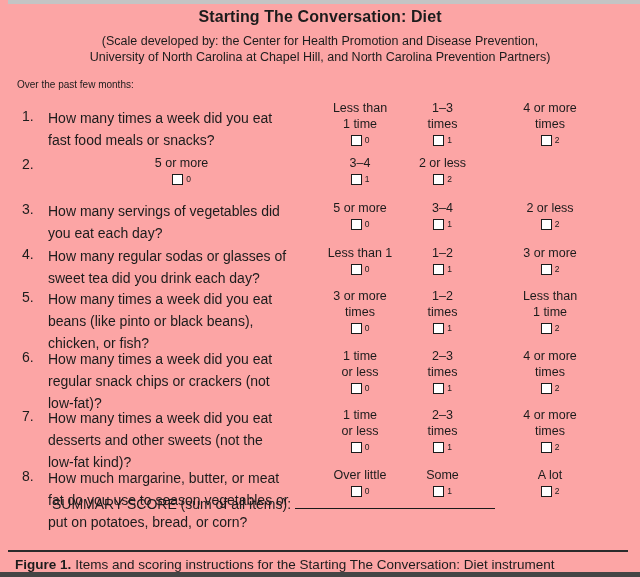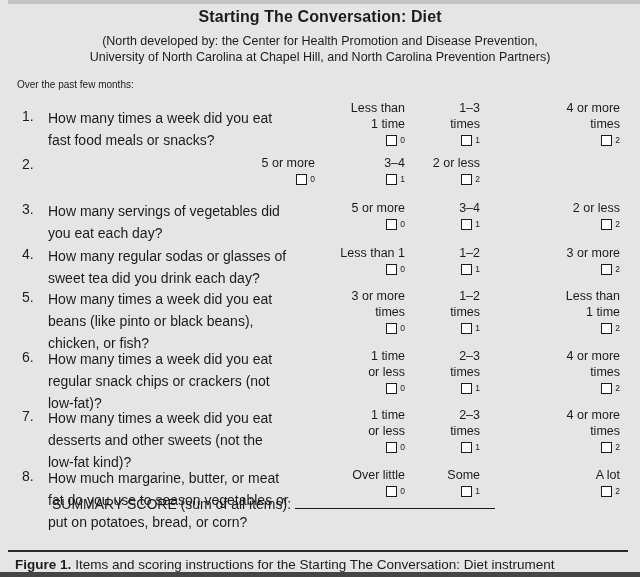--- a/index.html
+++ b/index.html
@@ -1,21 +1,21 @@
 <!DOCTYPE html>
 <html><head>
 <meta charset="utf-8">
 <style>
   * { margin: 0; padding: 0; box-sizing: border-box; }
   html, body { background: #ffffff; }
   .page {
     position: relative;
     width: 640px;
     height: 577px;
-    background: #e5e5e5;
+    background: #fca5a5;
     font-family: "Liberation Sans", "DejaVu Sans", sans-serif;
     color: #1c1c1c;
     overflow: hidden;
   }
   .top-bar {
     position: absolute; top: 0; left: 8px; right: 0;
     height: 4px; background: #c4c4c4;
   }
   .form-title {
     position: absolute; top: 8px; left: 0; width: 100%;
@@ -44,21 +44,21 @@
   .q-r5 { top: 288px; }
   .q-r6 { top: 348px; }
   .q-r7 { top: 407px; }
   .q-r8 { top: 467px; }
   .q-num { font-size: 14px; line-height: 18px; }
   .q-text {
     font-size: 14px; line-height: 22px;
     white-space: pre-line;
   }
   .q-r1 .q-num, .q-r1 .q-text { padding-top: 7px; }
-  .opt { text-align: right; }
+  .opt { text-align: center; }
   .opt-label {
     font-size: 12.5px; line-height: 16px;
     white-space: pre-line;
   }
   .cb {
     display: inline-flex; align-items: flex-end;
     margin-top: 2px;
   }
   .box {
     display: inline-block;
@@ -98,21 +98,21 @@
 </style>
 </head>
 <body>
 
 <div class="page">
   <div class="top-bar"></div>
 
   <div class="form-title">Starting The Conversation: Diet</div>
 
   <div class="subtitle">
-    <div>(North developed by: the Center for Health Promotion and Disease Prevention,</div>
+    <div>(Scale developed by: the Center for Health Promotion and Disease Prevention,</div>
     <div>University of North Carolina at Chapel Hill, and North Carolina Prevention Partners)</div>
   </div>
 
   <div class="intro">Over the past few months:</div>
 
   <div id="rows">
   <div class="q-row q-r1">
     <div class="q-num">1.</div>
     <div class="q-text">How many times a week did you eat
 fast food meals or snacks?</div>

